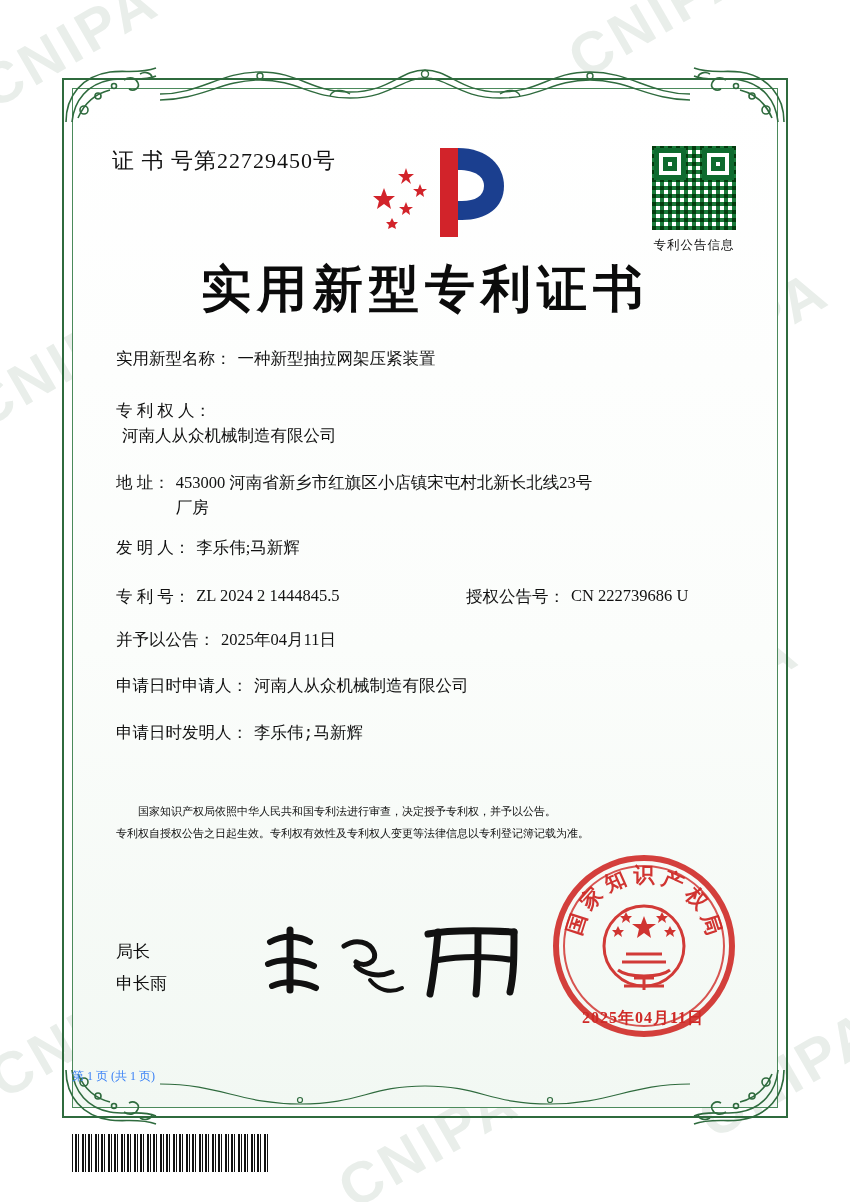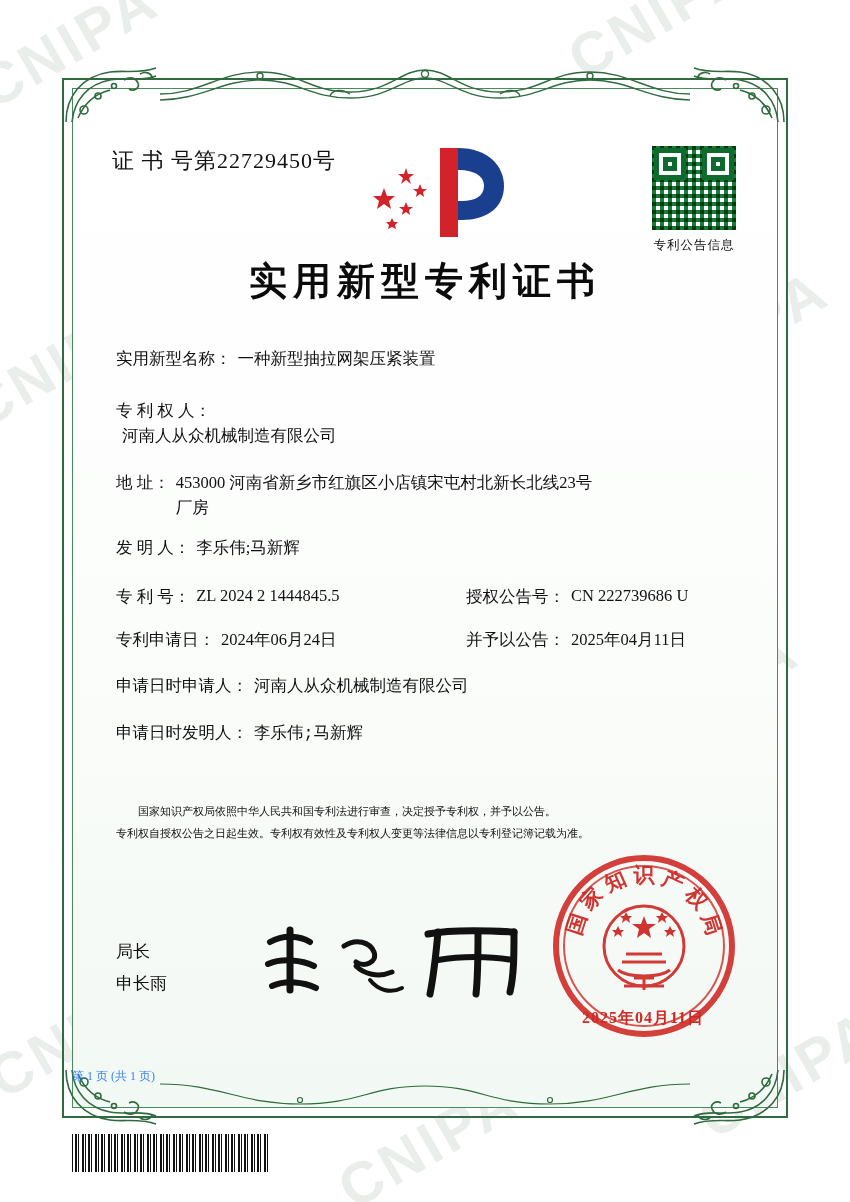--- a/index.html
+++ b/index.html
@@ -162,21 +162,21 @@
   }
 
   .cert-title {
     position: absolute;
     left: 0;
     top: 168px;
     width: 100%;
     text-align: center;
     font-family: "Liberation Serif", serif;
     font-weight: bold;
-    font-size: 38px;
+    font-size: 50px;
     letter-spacing: 6px;
     color: #0b0b0b;
   }
 
   
   .fields {
     position: absolute;
     left: 44px;
     top: 258px;
     width: 618px;
@@ -438,24 +438,20 @@
           <span class="lbl">专  利  号：</span>
           <span class="val">ZL 2024 2 1444845.5</span>
         </div>
         <div class="col-b">
           <span class="lbl">授权公告号：</span>
           <span class="val">CN 222739686 U</span>
         </div>
       </div>
 
       <div class="two-col">
-        <div class="col-a">
-          <span class="lbl">专利申请日：</span>
-          <span class="val">2024年06月24日</span>
-        </div>
         <div class="col-b">
           <span class="lbl">并予以公告：</span>
           <span class="val">2025年04月11日</span>
         </div>
       </div>
 
       <div class="row" style="margin-top:22px;">
         <span class="lbl">申请日时申请人：</span>
         <span class="val">河南人从众机械制造有限公司</span>
       </div>

